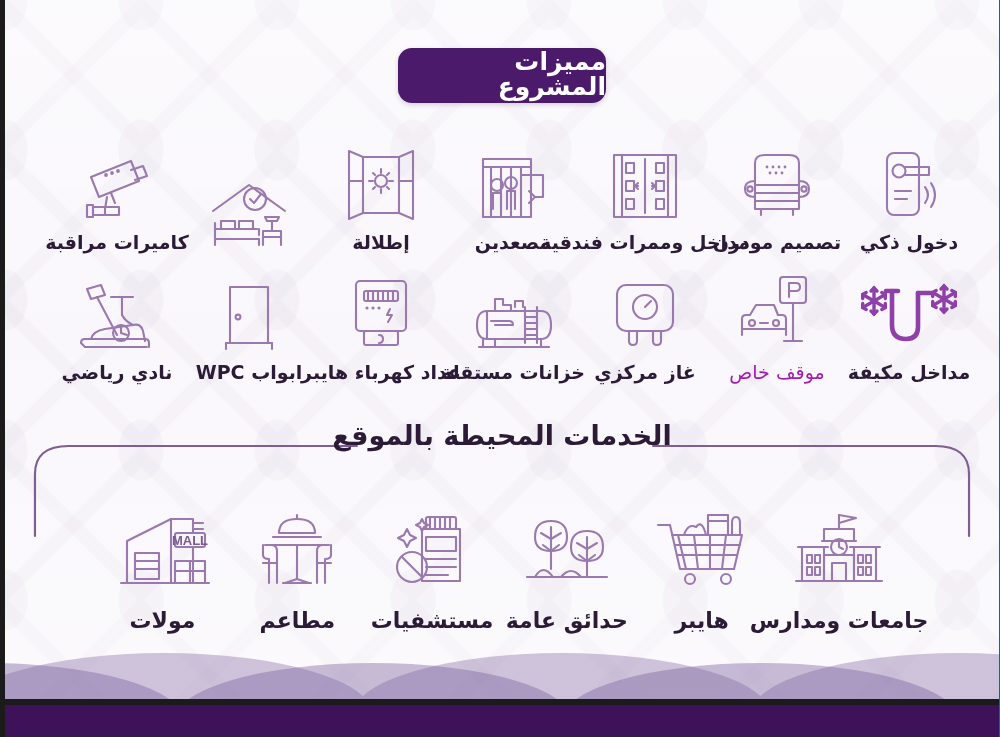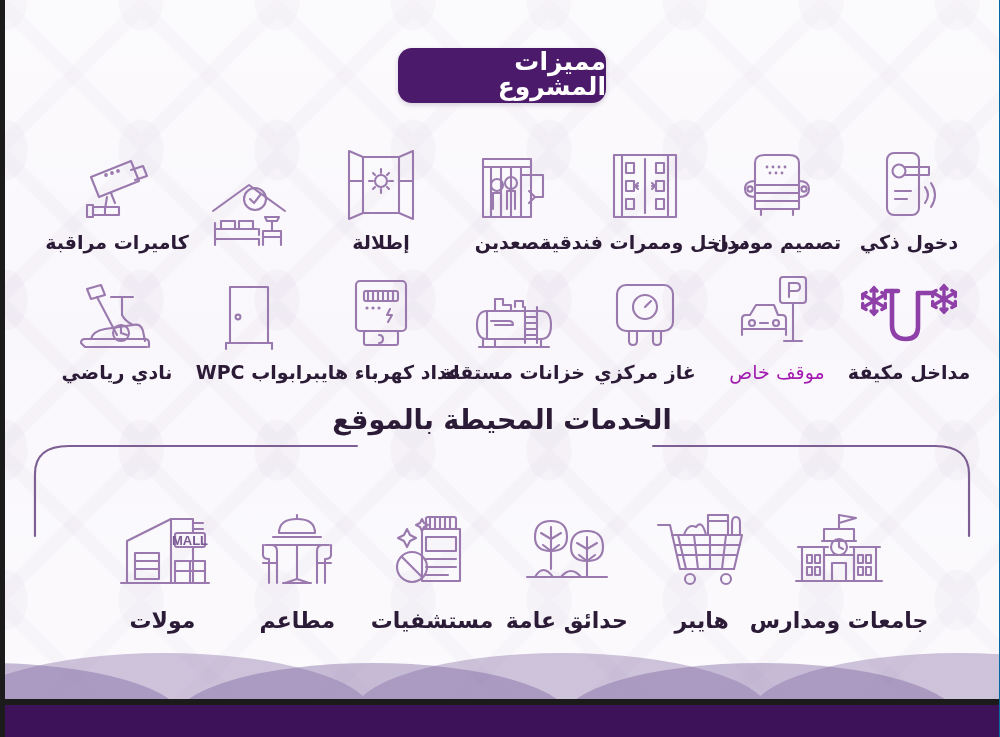--- a/index.html
+++ b/index.html
@@ -114,21 +114,21 @@
     left: 24px;
     right: 24px;
     top: 418px;
     height: 120px;
   }
   #divider svg { display: block; width: 100%; height: 100%; }
   #divider-title {
     position: absolute;
     left: 50%;
     transform: translateX(-50%);
-    top: 404px;
+    top: 420px;
     font-size: 27px;
     font-weight: bold;
     color: #2b1b36;
     background: transparent;
     padding: 0 14px;
     white-space: nowrap;
   }
 
   
   #row-3 {

